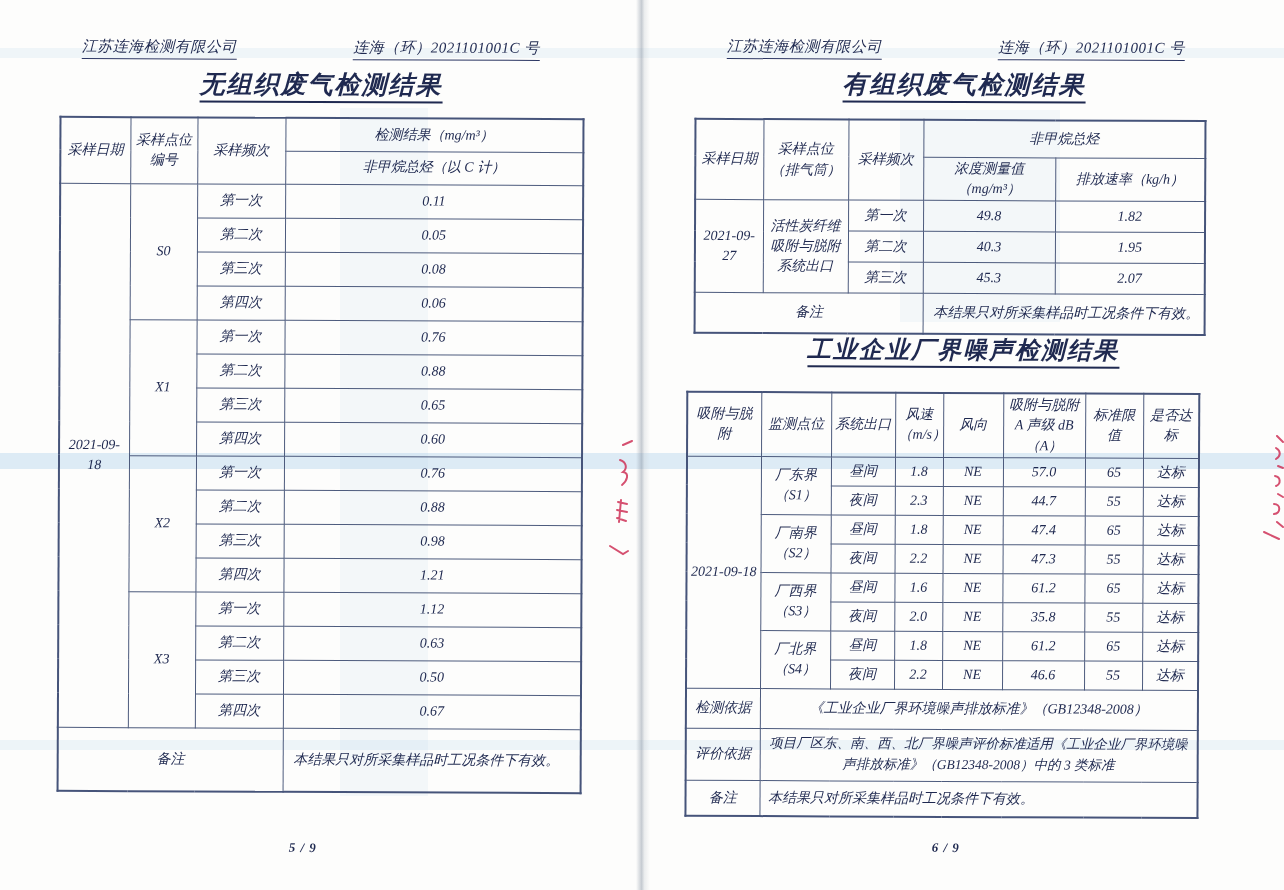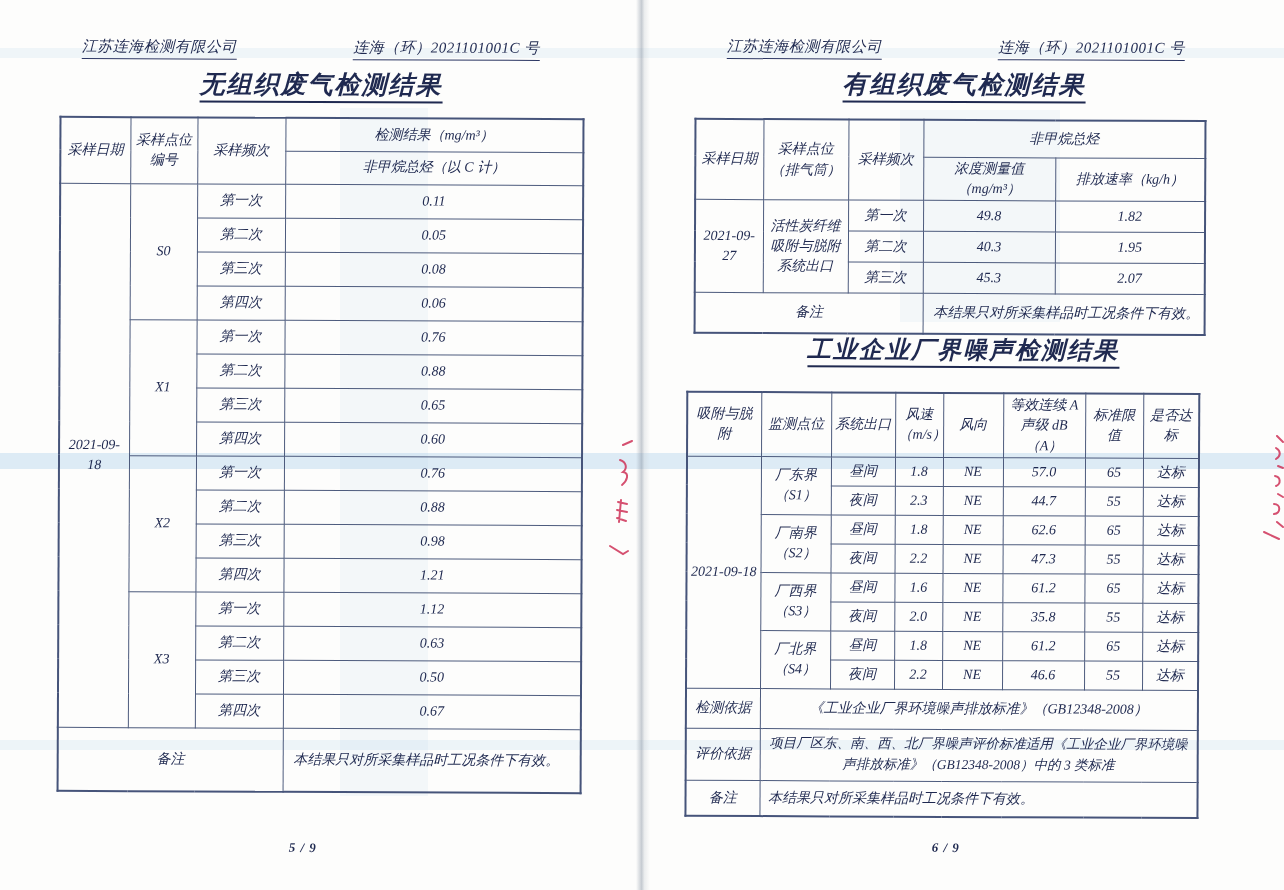--- a/index.html
+++ b/index.html
@@ -273,21 +273,21 @@
           <col style="width:58px">
           <col style="width:56px">
         </colgroup>
       <tbody>
           <tr class="nh">
         <td>吸附与脱附</td>
         <td>监测点位</td>
         <td>系统出口</td>
         <td>风速（m/s）</td>
         <td>风向</td>
-        <td>等效连续 A 声级 dB（A）</td>
+        <td>吸附与脱附 A 声级 dB（A）</td>
         <td>标准限值</td>
         <td>是否达标</td>
       </tr>
 
       <tr class="ndata">
         <td rowspan="8">2021-09-18</td>
         <td rowspan="2">
           <div>厂东界</div>
           <div>（S1）</div>
         </td>
@@ -308,21 +308,21 @@
       </tr>
 
       <tr class="ndata">
         <td rowspan="2">
           <div>厂南界</div>
           <div>（S2）</div>
         </td>
         <td>昼间</td>
         <td>1.8</td>
         <td>NE</td>
-        <td>62.6</td>
+        <td>47.4</td>
         <td>65</td>
         <td>达标</td>
       </tr>
       <tr class="ndata">
         <td>夜间</td>
         <td>2.2</td>
         <td>NE</td>
         <td>47.3</td>
         <td>55</td>
         <td>达标</td>

